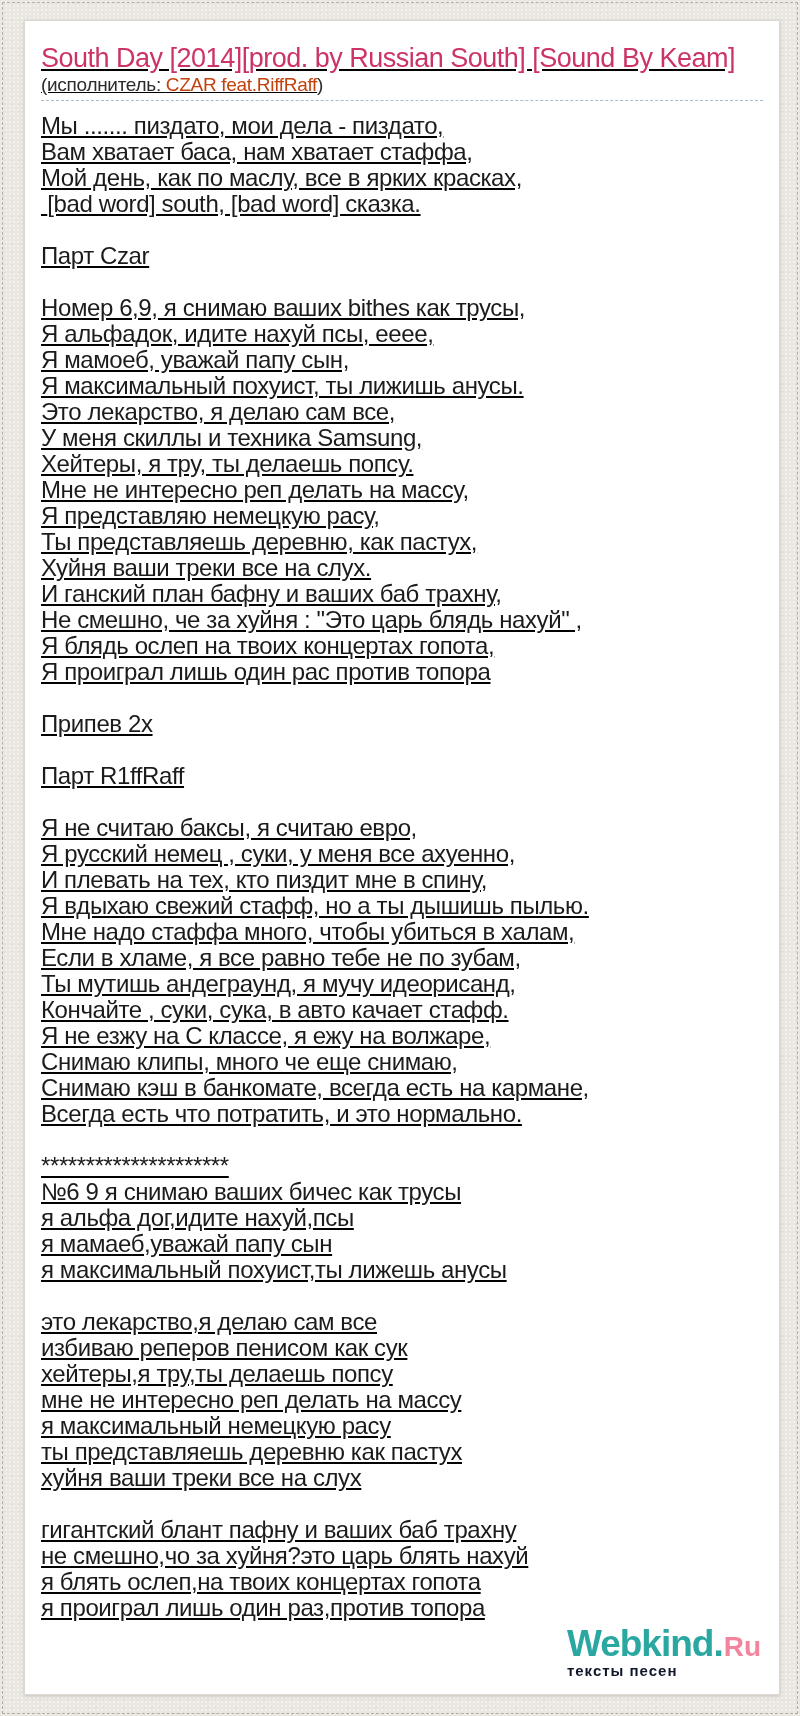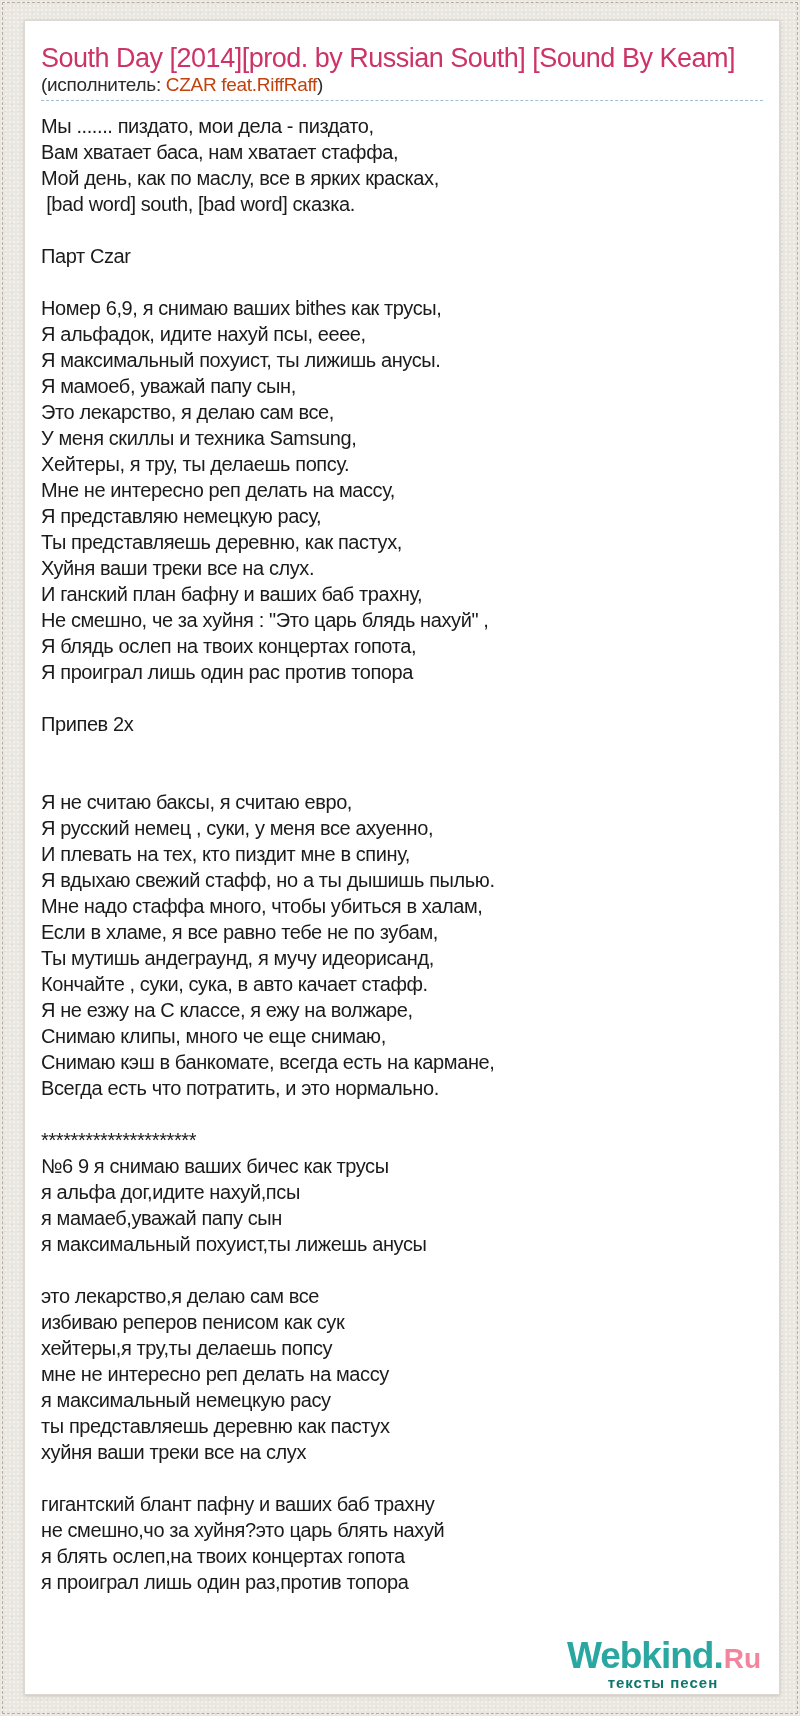--- a/index.html
+++ b/index.html
@@ -15,49 +15,50 @@
   }
   .stitch{
     position:absolute;inset:2px;border:1px dashed rgba(150,140,128,.65);
     pointer-events:none;
   }
   .card{
     position:absolute;left:24px;top:20px;width:756px;height:1675px;
     background:#ffffff;border:1px solid #ddd8d1;box-sizing:border-box;
     box-shadow:0 1px 4px rgba(0,0,0,.15);
     padding:22px 16px 0 16px;
+    text-decoration:underline;
   }
   .page-title{
     margin:0;font-size:27px;line-height:30px;font-weight:400;
     letter-spacing:-0.5px;color:#cc3366;white-space:nowrap;
   }
   .subtitle{
     margin:0;font-size:19px;line-height:23px;color:#2b2b2b;
     letter-spacing:-0.3px;
   }
   .artist-link{color:#c2410c;text-decoration:none;cursor:pointer;}
   .separator{
     border-bottom:1px dashed #a3bed2;height:1px;margin-top:3px;
   }
   .lyrics{
-    padding-top:12px;font-size:20px;line-height:26px;color:#1b1b1b;
+    padding-top:12px;font-size:24px;line-height:26px;color:#1b1b1b;
     letter-spacing:-0.4px;
   }
   .line{min-height:26px;white-space:pre-wrap;}
   .logo{
-    position:absolute;right:18px;bottom:4px;text-align:center;
+    position:absolute;right:18px;bottom:16px;text-align:left;
     text-decoration:none;line-height:1;cursor:pointer;
   }
   .logo-main{
     font-size:37px;font-weight:700;color:#29a7a0;letter-spacing:-1px;
   }
   .logo-dot{font-size:37px;font-weight:700;color:#29a7a0;}
   .logo-tld{font-size:28px;font-weight:700;color:#f2849e;}
   .logo-tagline{
-    display:block;font-size:15px;font-weight:700;color:#0f766e;
+    display:block;font-size:15px;font-weight:700;color:#0f172a;
     letter-spacing:1px;margin-top:1px;padding-right:2px;
   }
 </style>
 </head>
 <body>
 
 <div class="stitch"></div>
 
 <div class="card">
 
@@ -70,36 +71,37 @@
   <div class="lyrics">
       <div class="line">Мы ....... пиздато, мои дела - пиздато,</div>
       <div class="line">Вам хватает баса, нам хватает стаффа,</div>
       <div class="line">Мой день, как по маслу, все в ярких красках,</div>
       <div class="line"> [bad word] south, [bad word] сказка.</div>
       <div class="line blank"></div>
       <div class="line">Парт Czar</div>
       <div class="line blank"></div>
       <div class="line">Номер 6,9, я снимаю ваших bithes как трусы,</div>
       <div class="line">Я альфадок, идите нахуй псы, ееее,</div>
+      <div class="line">Я мамоеб, уважай папу сын,</div>
       <div class="line">Я максимальный похуист, ты лижишь анусы.</div>
-      <div class="line">Я мамоеб, уважай папу сын,</div>
       <div class="line">Это лекарство, я делаю сам все,</div>
       <div class="line">У меня скиллы и техника Samsung,</div>
       <div class="line">Хейтеры, я тру, ты делаешь попсу.</div>
       <div class="line">Мне не интересно реп делать на массу,</div>
       <div class="line">Я представляю немецкую расу,</div>
       <div class="line">Ты представляешь деревню, как пастух,</div>
       <div class="line">Хуйня ваши треки все на слух.</div>
       <div class="line">И ганский план бафну и ваших баб трахну,</div>
       <div class="line">Не смешно, че за хуйня : "Это царь блядь нахуй" ,</div>
       <div class="line">Я блядь ослеп на твоих концертах гопота,</div>
       <div class="line">Я проиграл лишь один рас против топора</div>
       <div class="line blank"></div>
       <div class="line">Припев 2х</div>
       <div class="line blank"></div>
+      <div class="line">Парт R1ffRaff</div>
       <div class="line blank"></div>
       <div class="line">Я не считаю баксы, я считаю евро,</div>
       <div class="line">Я русский немец , суки, у меня все ахуенно,</div>
       <div class="line">И плевать на тех, кто пиздит мне в спину,</div>
       <div class="line">Я вдыхаю свежий стафф, но а ты дышишь пылью.</div>
       <div class="line">Мне надо стаффа много, чтобы убиться в халам,</div>
       <div class="line">Если в хламе, я все равно тебе не по зубам,</div>
       <div class="line">Ты мутишь андеграунд, я мучу идеорисанд,</div>
       <div class="line">Кончайте , суки, сука, в авто качает стафф.</div>
       <div class="line">Я не езжу на С классе, я ежу на волжаре,</div>

